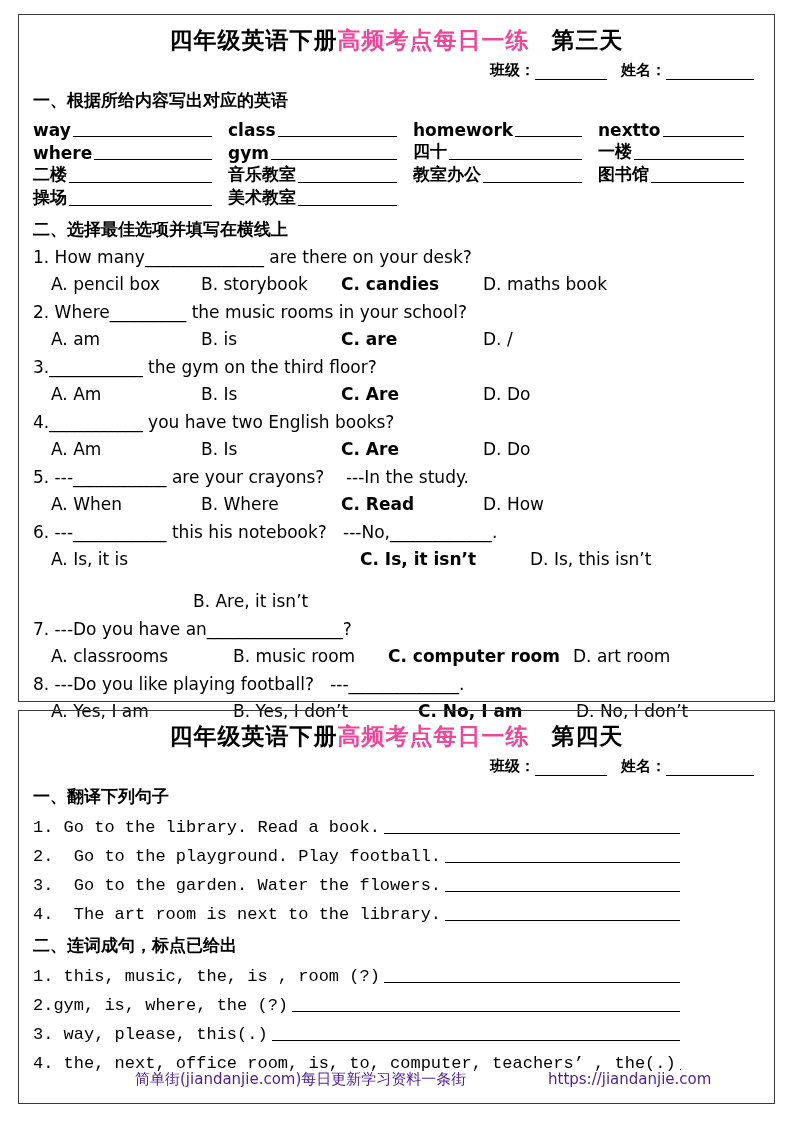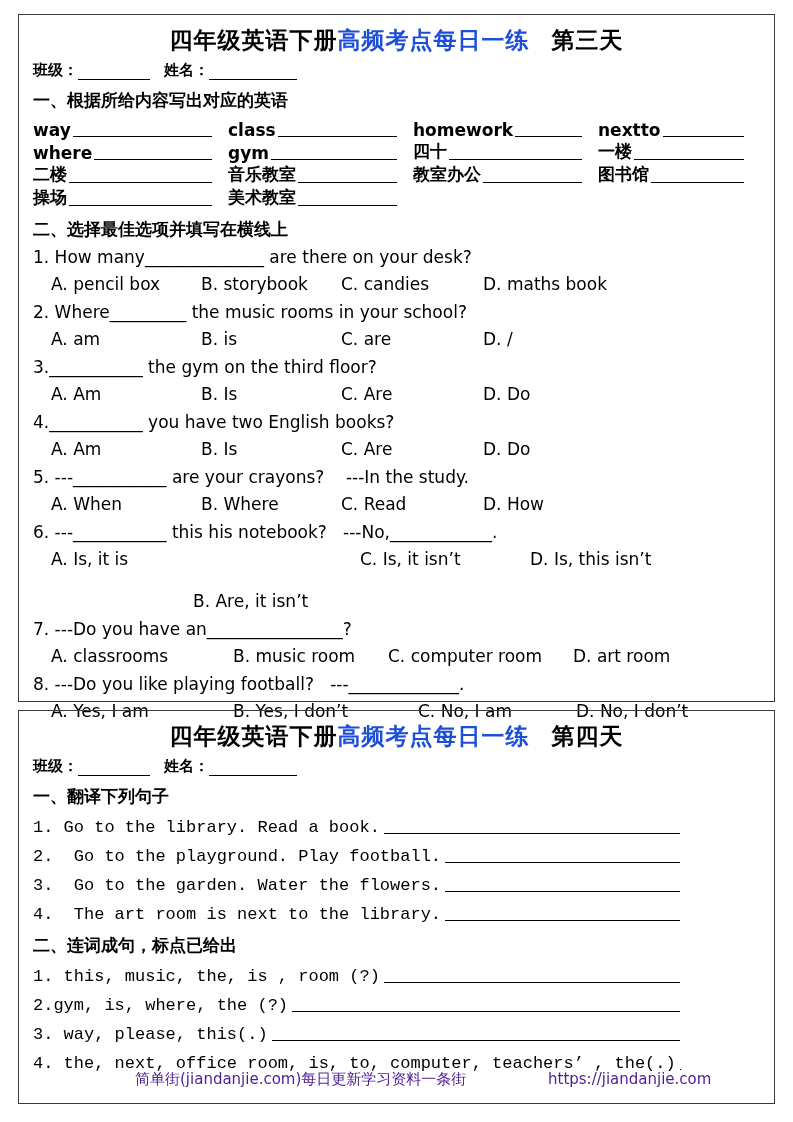--- a/index.html
+++ b/index.html
@@ -18,24 +18,24 @@
   .sheet {
     position:absolute; left:18px; width:757px;
     border:1px solid #3a3a3a; box-sizing:border-box;
     padding:6px 14px 0 14px;
     background:transparent;
   }
   #page1 { top:14px;  height:688px; }
   #page2 { top:710px; height:394px; }
 
   .title { text-align:center; font-size:23px; font-weight:700; letter-spacing:1px; margin-top:4px; white-space:nowrap; }
-  .title .red { color:#1d4ed8; }
+  .title .red { color:#ec4899; }
   .title .suffix { margin-left:22px; }
 
-  .fields { font-size:15px; font-weight:700; margin:5px 6px 0 0; }
+  .fields { text-align:right; font-size:15px; font-weight:700; margin:5px 6px 0 0; }
   .fb { display:inline-block; border-bottom:1.6px solid #000; height:14px; vertical-align:bottom; }
   .w72 { width:72px; } .w88 { width:88px; }
   .nm { margin-left:14px; }
 
   .sec-h { font-size:17px; font-weight:700; margin:9px 0 4px 0; }
 
   .vgrid {
     display:grid;
     grid-template-columns:195px 185px 185px 1fr;
     margin:8px 0 6px 0;
@@ -44,21 +44,21 @@
   .vc { display:flex; align-items:flex-end; }
   .vl { font-weight:700; white-space:nowrap; }
   .bl { flex:1; border-bottom:1.6px solid #000; margin:0 16px 3px 2px; height:2px; }
 
   .qs { font-size:17px; line-height:1.5; }
   .q  { white-space:pre-wrap; margin-top:3px; }
   .opts { display:flex; padding-left:18px; margin:1px 0 3px 0; white-space:pre; }
   .opts span { display:inline-block; }
   .opts span:nth-child(1){ width:150px; }
   .opts span:nth-child(2){ width:140px; }
-  .opts span:nth-child(3){ width:142px; }
+  .opts span:nth-child(3){ width:142px;font-weight:bold; }
   .opts.m6 span:nth-child(1){ width:142px; }
   .opts.m6 span:nth-child(2){ width:167px;margin-top:42px; }
   .opts.m6 span:nth-child(3){ width:170px; }
   .opts.w7 span:nth-child(1){ width:182px; }
   .opts.w7 span:nth-child(2){ width:155px; }
   .opts.w7 span:nth-child(3){ width:185px; }
   .opts.w8 span:nth-child(1){ width:182px; }
   .opts.w8 span:nth-child(2){ width:185px; }
   .opts.w8 span:nth-child(3){ width:158px; }
 

